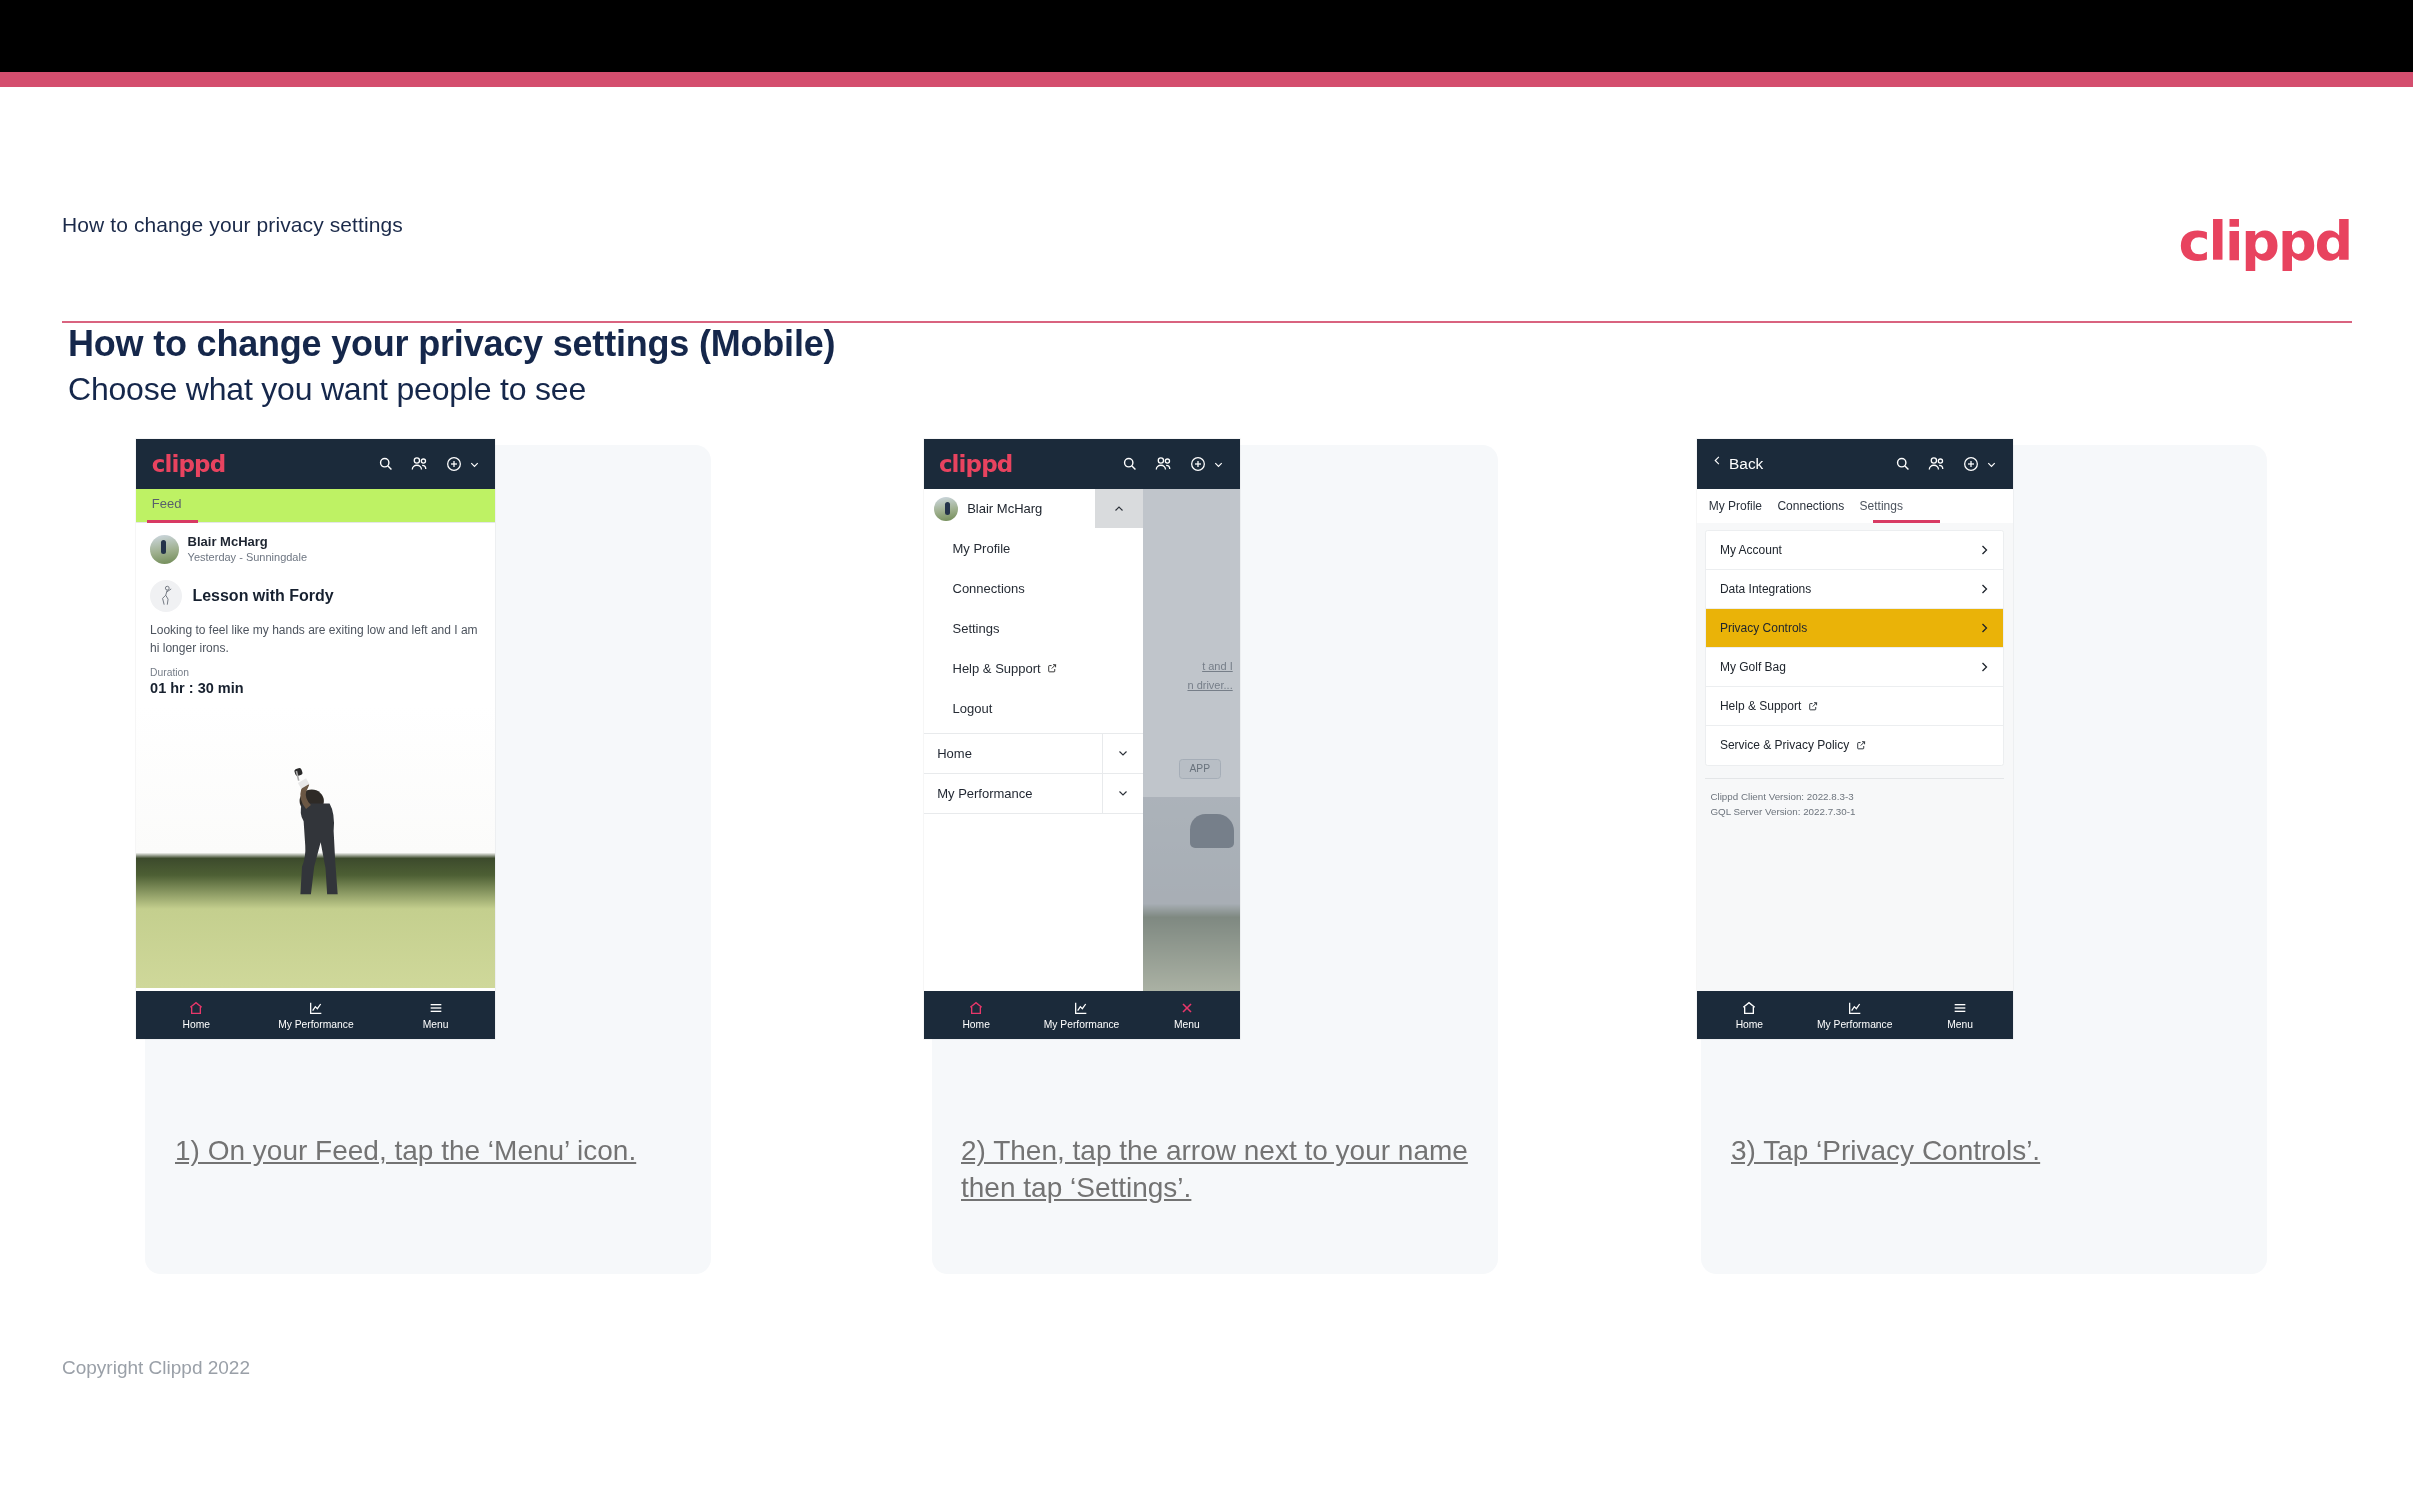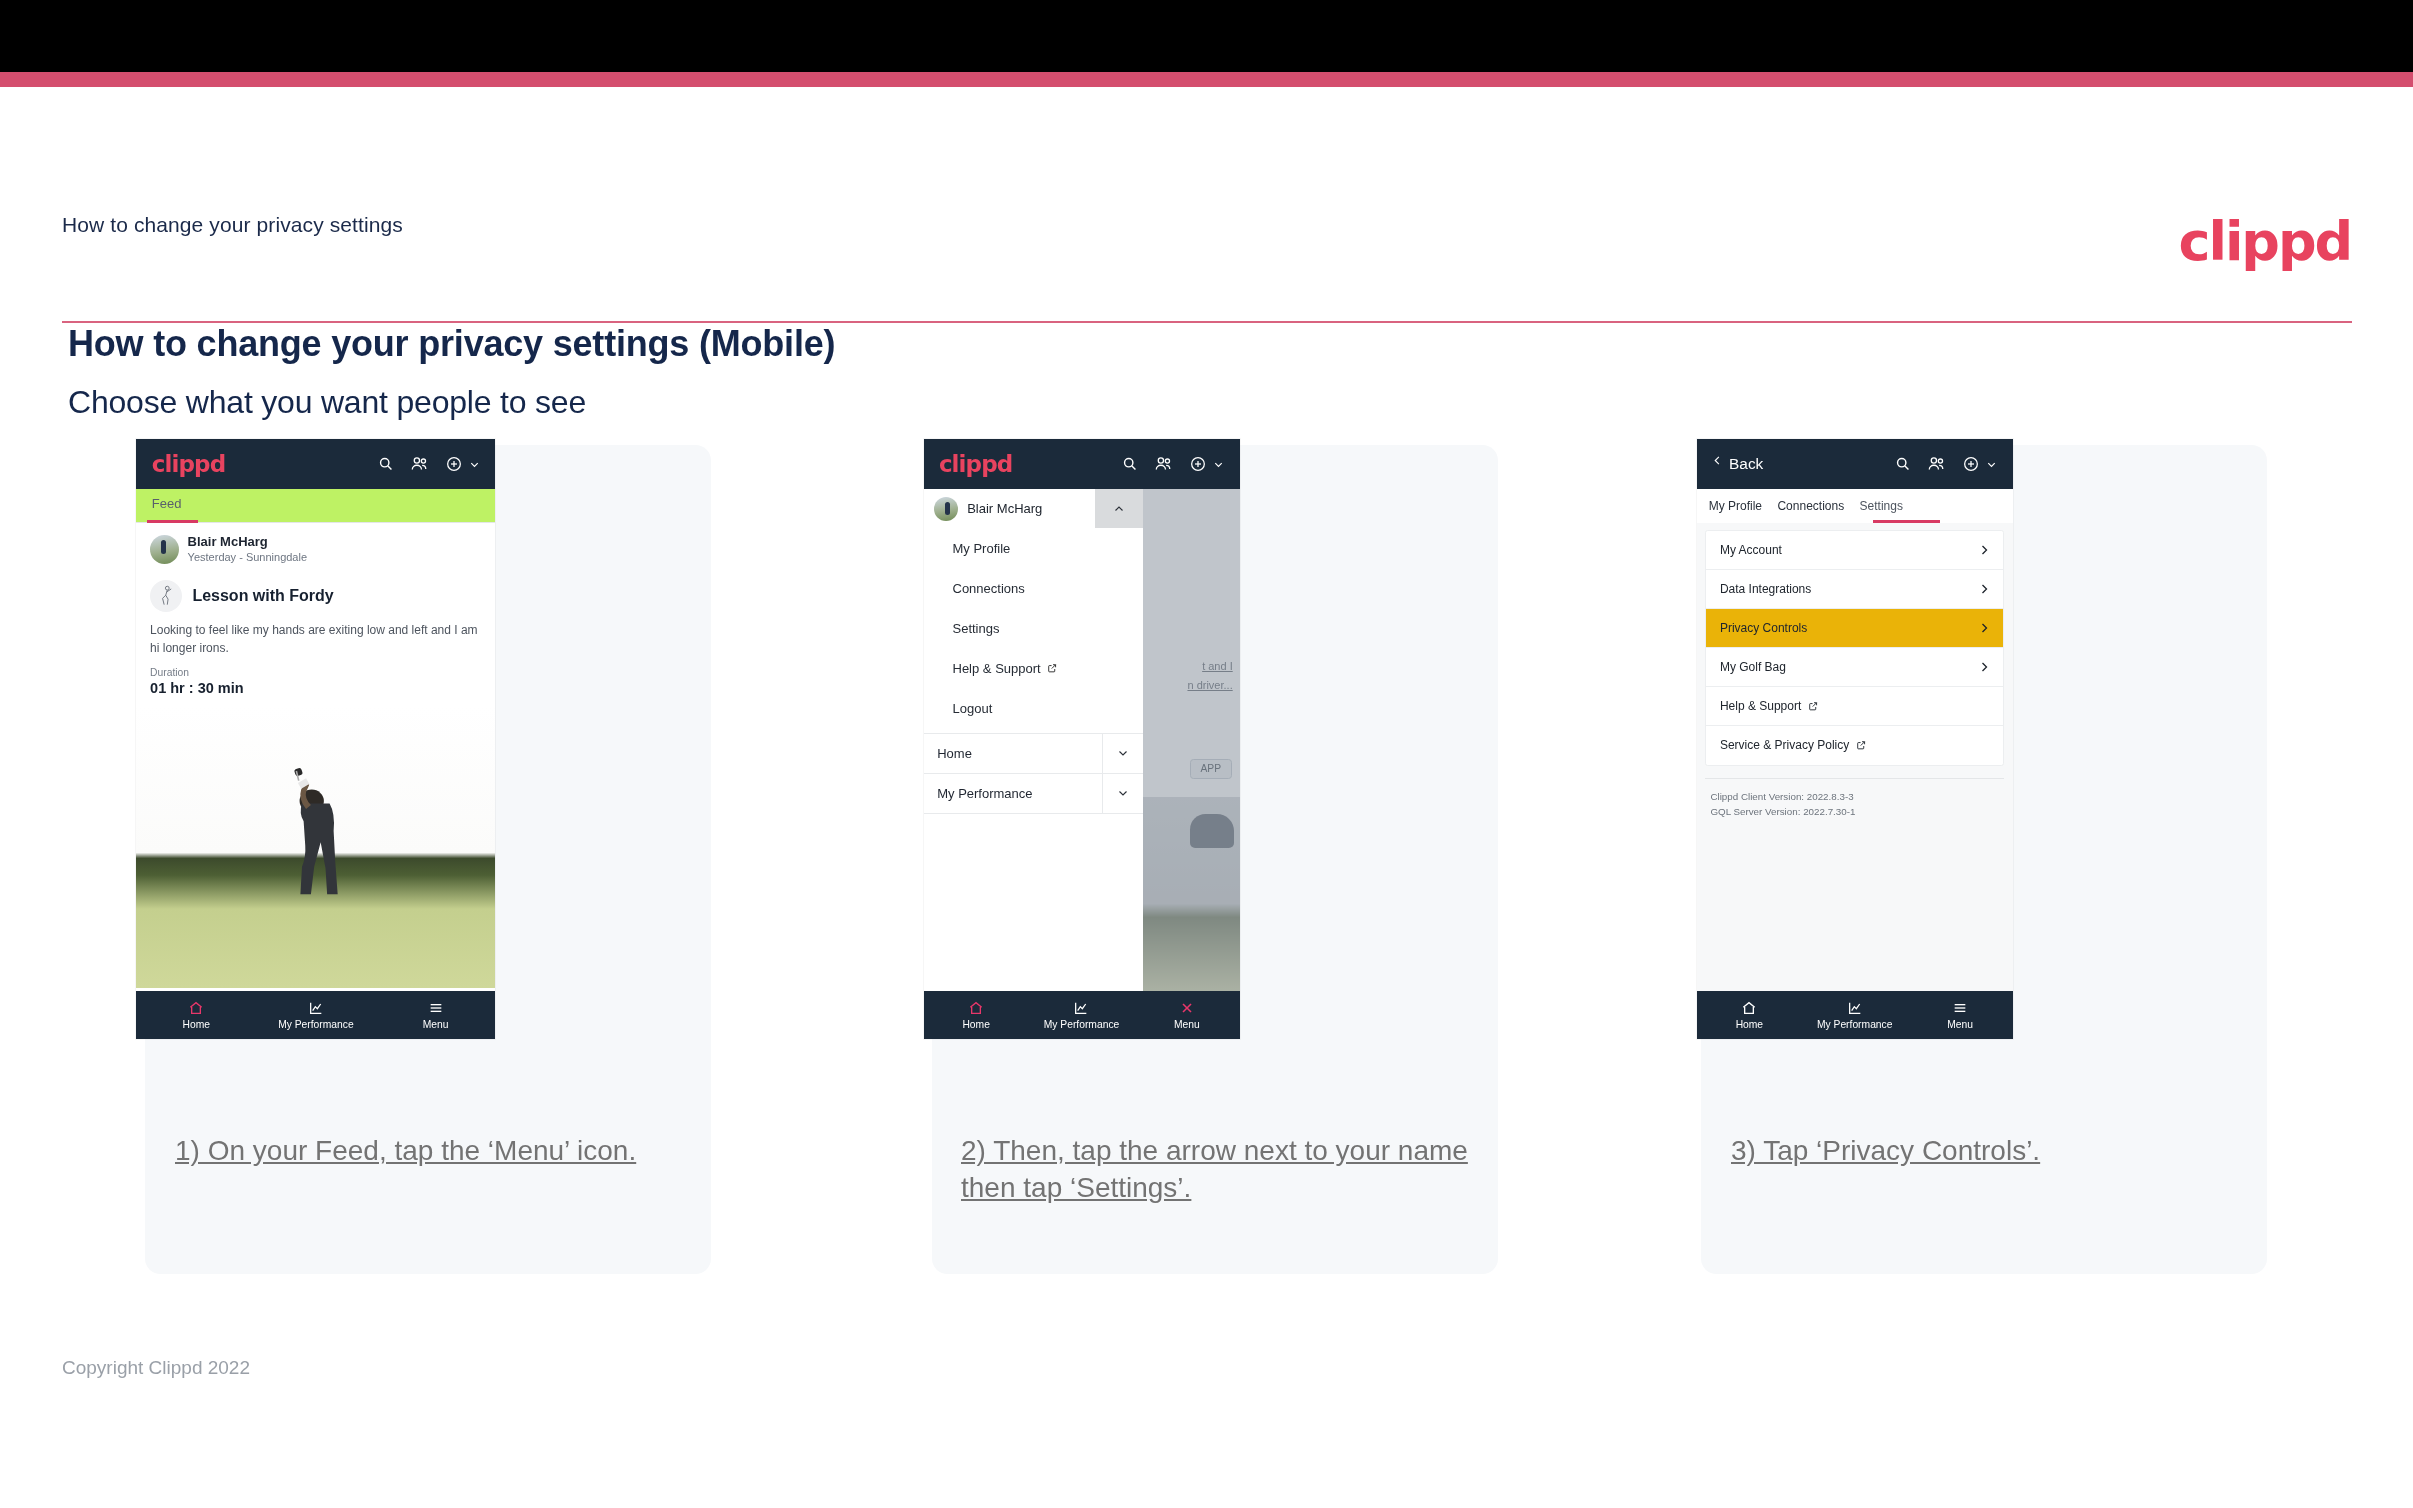--- a/index.html
+++ b/index.html
@@ -30,21 +30,21 @@
     letter-spacing:-2.1px; line-height:1;
     font-family:"DejaVu Sans", sans-serif;
   }
 
   
   .page-title {
     position:absolute; left:68px; top:323px;
     font-size:36px; font-weight:700; color:#15274b; letter-spacing:-0.2px;
   }
   .page-subtitle {
-    position:absolute; left:68px; top:384px;
+    position:absolute; left:68px; top:371px;
     font-size:32px; font-weight:400; color:#15274b; letter-spacing:-0.2px;
   }
 
   
   .cards { position:absolute; left:0; top:445px; width:2413px; height:829px; }
   .card {
     position:absolute; top:0; width:566px; height:829px;
     background:#f6f8fa; border-radius:15.4px;
   }
   .card-1 { left:145px; }
@@ -134,21 +134,21 @@
   .drawer-acc {
     height:40px; display:flex; align-items:center; justify-content:space-between;
     padding:0 13.7px 0 13.7px; font-size:13px; color:#1f2530;
     border-bottom:0.9px solid #e8eaec;
   }
   .drawer-acc .divline { width:0.9px; height:40px; background:#e8eaec; position:absolute; right:40px; }
   .scrim { position:absolute; left:219px; top:50px; right:0; bottom:48px; background:rgba(140,150,160,0.55); z-index:3; }
   .bg-peek { position:absolute; left:0; top:50px; right:0; bottom:48px; background:#ffffff; z-index:2; overflow:hidden; }
   .peek-text { position:absolute; right:6.8px; font-size:11px; color:#5b626c; white-space:nowrap;text-decoration:underline; }
   .peek-app {
-    position:absolute; right:8px; top:270px; padding:3.4px 9.4px; font-size:10.3px;
+    position:absolute; right:19px; top:270px; padding:3.4px 9.4px; font-size:10.3px;
     color:#3d4750; border:0.9px solid #c3cbd2; border-radius:3.4px; background:#eef0f1;
   }
   .peek-photo {
     position:absolute; left:0; right:0; top:308px; bottom:0;
     background:linear-gradient(to bottom,#d2d6d9 0%,#c9ccce 55%,#6f7a5c 62%,#cfd3a8 100%);
   }
   .peek-head {
     position:absolute; right:5.1px; top:325px; width:44px; height:34px; border-radius:15.4px 17px 5.1px 5.1px;
     background:#5c6470;
   }

